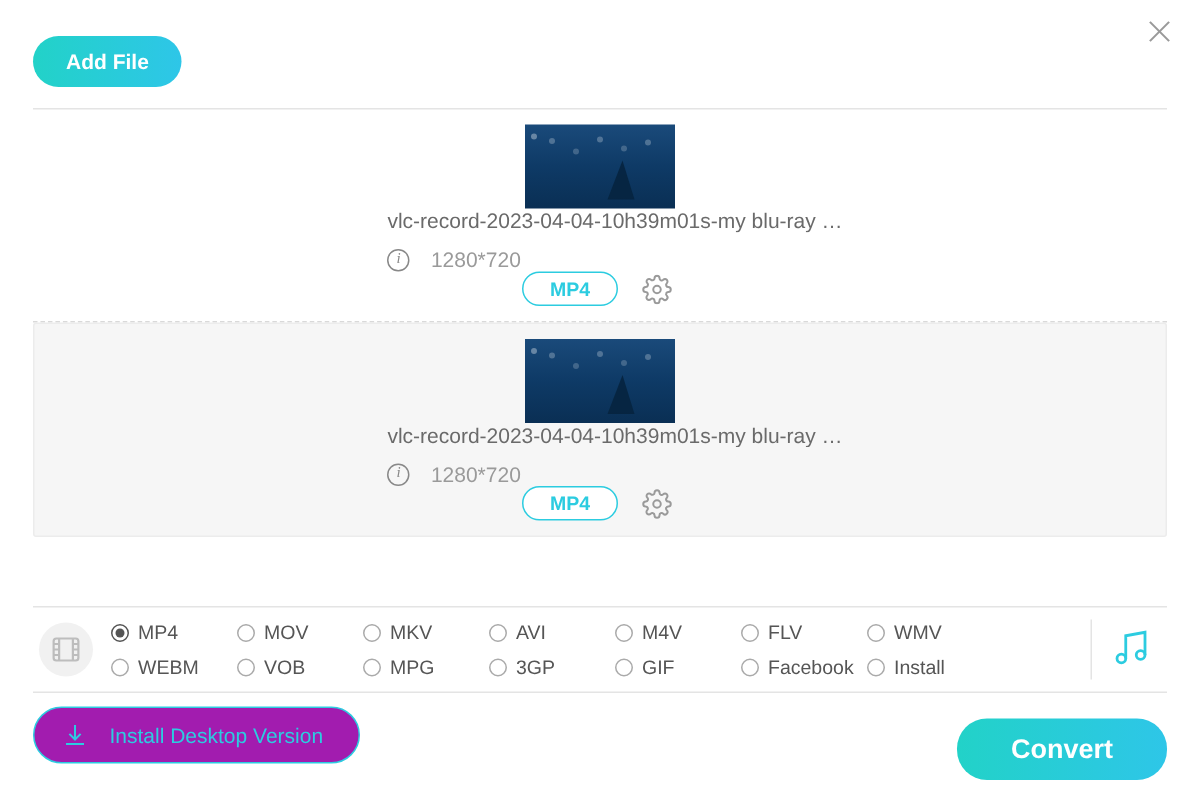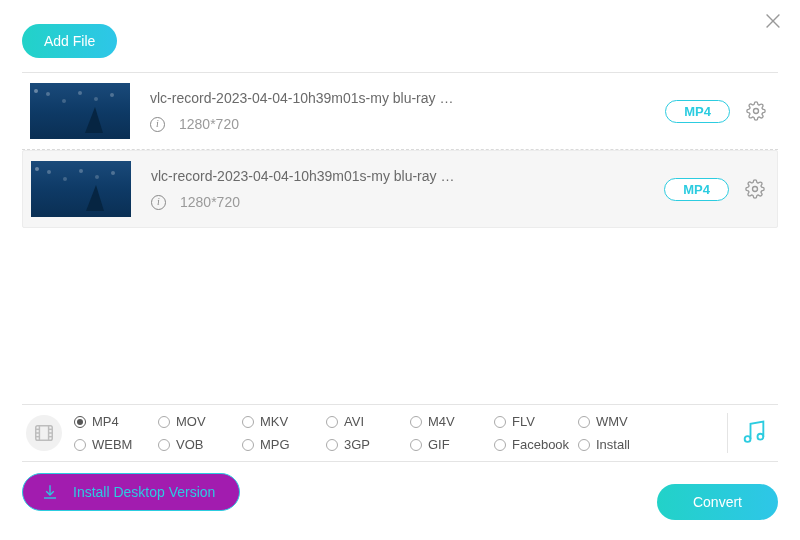--- a/index.html
+++ b/index.html
@@ -17,21 +17,21 @@
     justify-content: space-between;
     padding: 24px 22px 14px 22px;
   }
   .add-file-btn {
     background: linear-gradient(90deg, #22d2c8, #2ec6e8);
     color: #fff;
     border: none;
     border-radius: 20px;
     padding: 9px 22px;
     font-size: 14px;
-    font-weight: 400;
+    font-weight: 700;
     cursor: pointer;
   }
   .close-icon {
     position: absolute;
     top: 10px;
     right: 16px;
     width: 22px;
     height: 22px;
     cursor: pointer;
     color: #999;
@@ -42,20 +42,21 @@
     margin: 0 22px;
   }
   .file-list {
     padding: 0 22px;
   }
   .file-row {
     display: flex;
     align-items: center;
     padding: 10px 8px;
     border-bottom: 1px dashed #d9d9d9;
+    flex-direction: column;
   }
   .file-row.selected {
     background: #f6f6f6;
     border: 1px solid #ececec;
     border-radius: 2px;
   }
   .thumb {
     width: 100px;
     height: 56px;
     background: linear-gradient(180deg, #1a4a7a 0%, #0e3a66 50%, #0a2f54 100%);
@@ -229,22 +230,22 @@
     align-items: center;
     gap: 14px;
     cursor: pointer;
   }
   .convert-btn {
     background: linear-gradient(90deg, #22d2c8, #2ec6e8);
     color: #fff;
     border: none;
     border-radius: 20px;
     padding: 10px 36px;
-    font-size: 14px;
-    font-weight: 400;
+    font-size: 18px;
+    font-weight: 700;
     cursor: pointer;
     margin-top: 20px;
   }
 </style>
 </head>
 <body>
 
 <div class="close-icon">
   <svg viewBox="0 0 24 24" width="22" height="22" stroke="currentColor" stroke-width="1.5" fill="none">
     <line x1="5" y1="5" x2="19" y2="19"></line>

